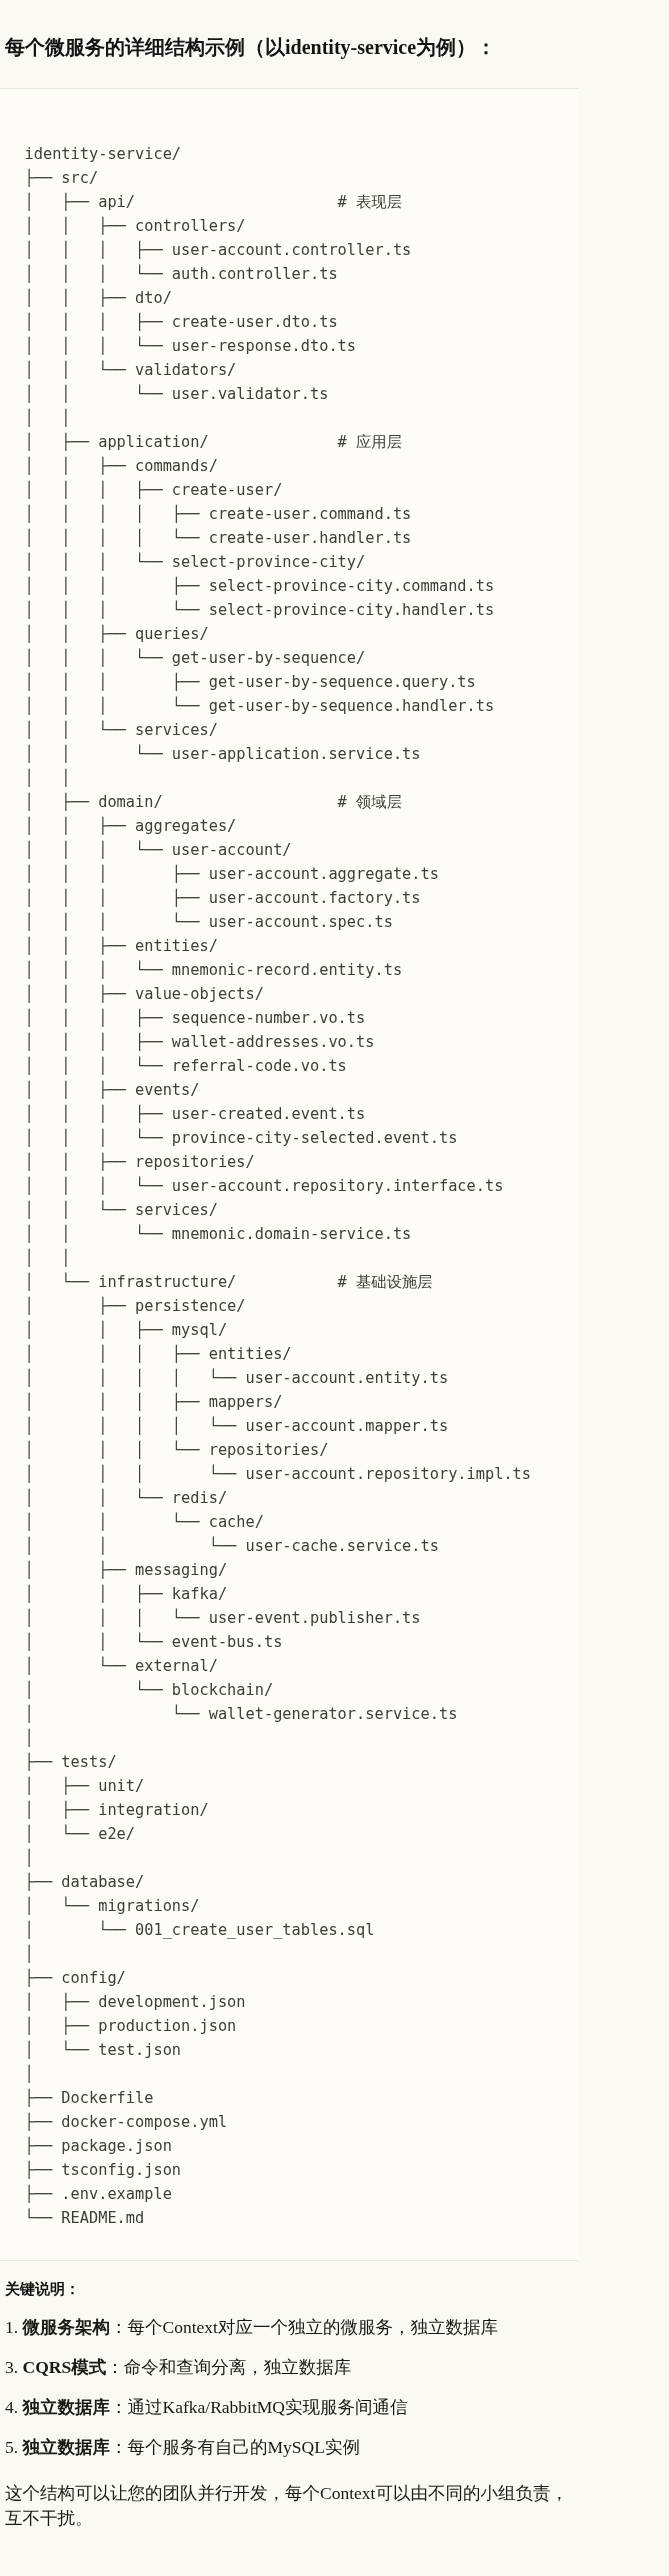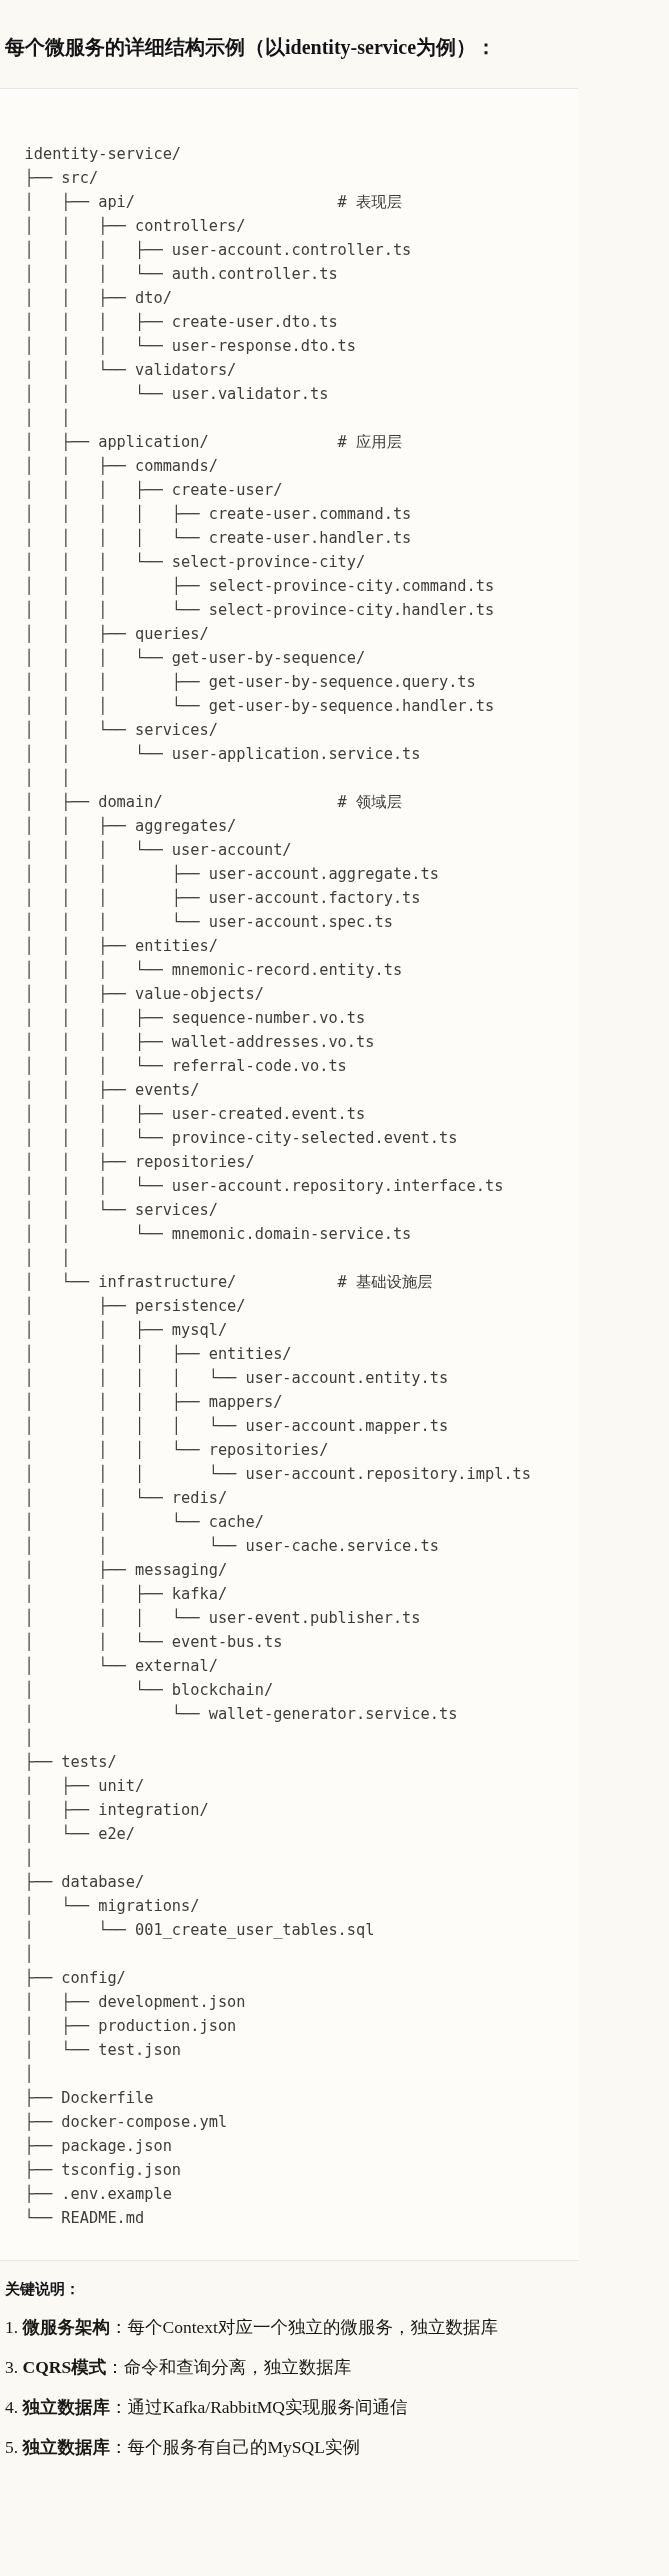--- a/index.html
+++ b/index.html
@@ -194,16 +194,17 @@
   <div class="list-item">
     <span class="item-number">4.</span><span class="item-label">独立数据库</span><span class="item-text">：通过Kafka/RabbitMQ实现服务间通信</span>
   </div>
 
   <div class="list-item">
     <span class="item-number">5.</span><span class="item-label">独立数据库</span><span class="item-text">：每个服务有自己的MySQL实例</span>
   </div>
 
 </div>
 
+    <p class="closing-paragraph">这个结构可以让您的团队并行开发，每个Context可以由不同的小组负责，互不干扰。</p>
   </section>
 
 </div>
 
 
 </body></html>

